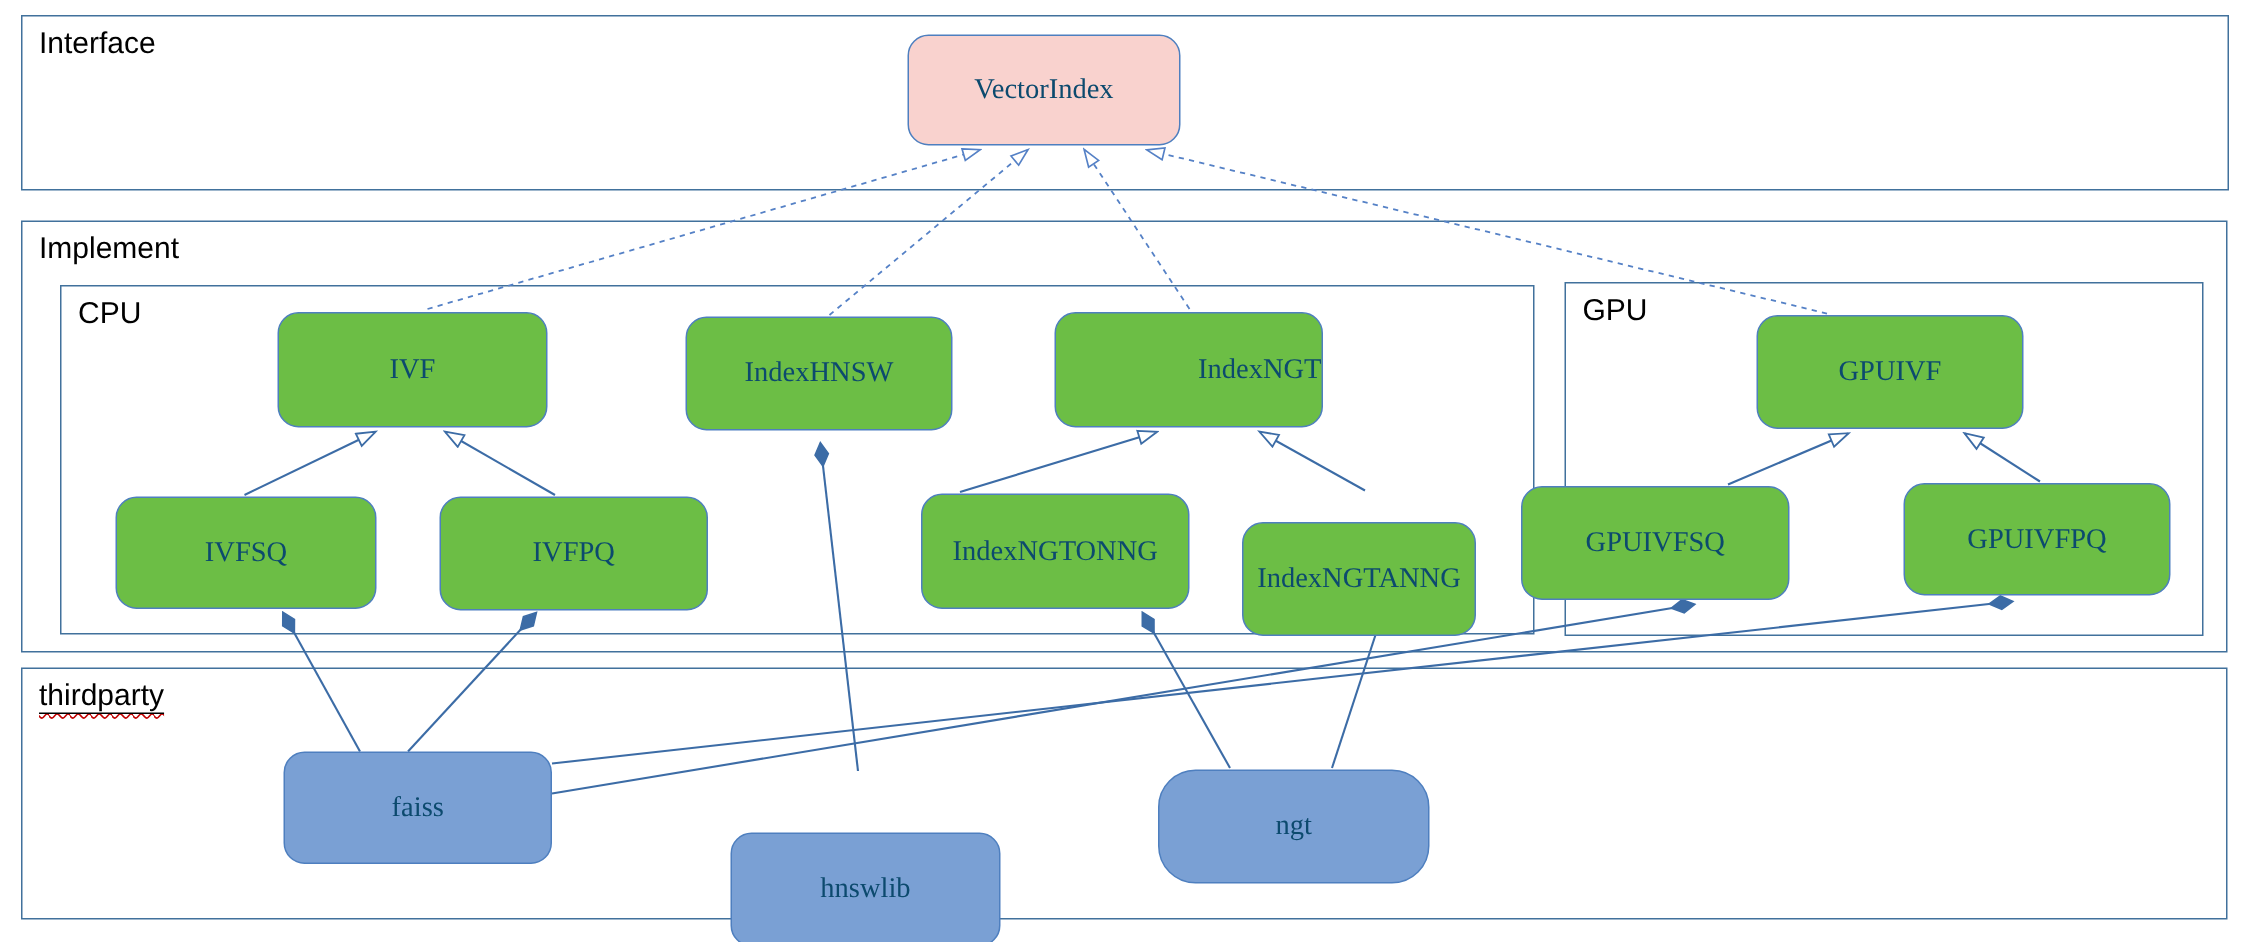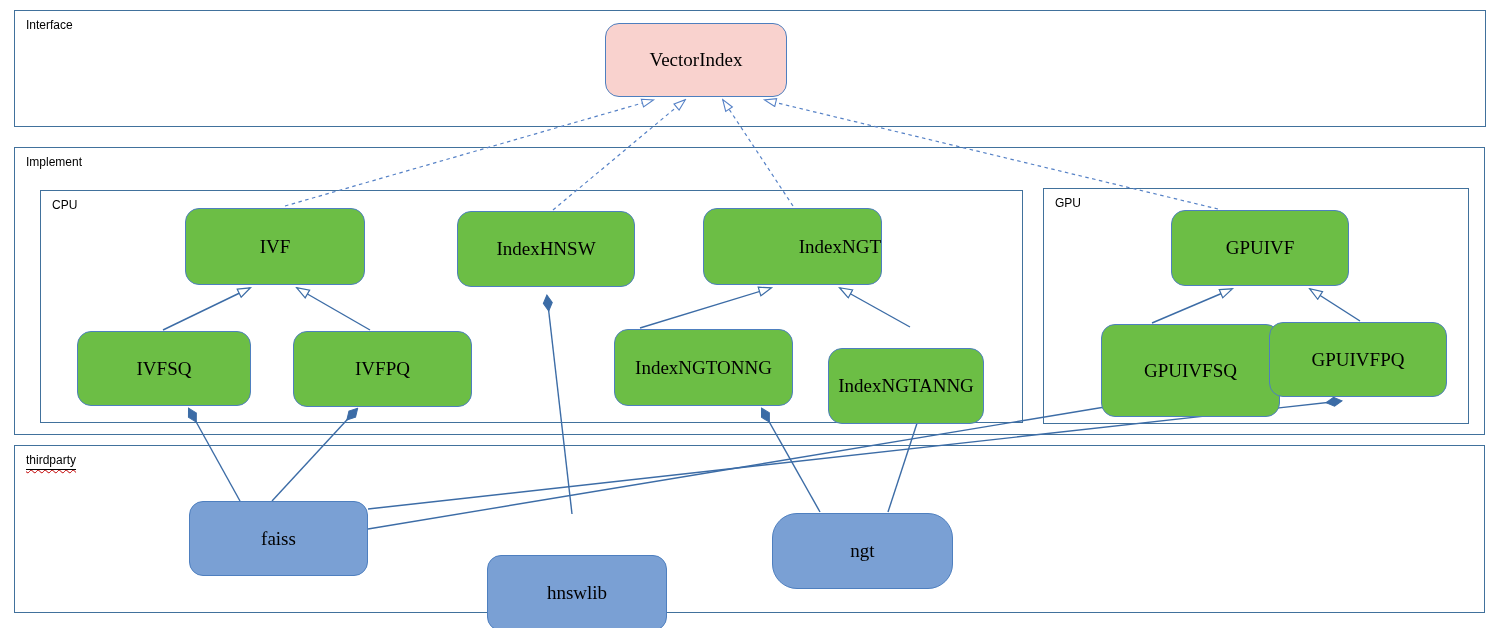--- a/index.html
+++ b/index.html
@@ -15,38 +15,38 @@
   html,body{margin:0;padding:0;background:#fff;}
   .canvas{
     position:relative;width:1503px;height:628px;background:#fff;overflow:hidden;
     font-family:"Liberation Sans",sans-serif;
   }
   .container{
     position:absolute;border:1.6px solid var(--border_blue);background:transparent;
     box-sizing:border-box;z-index:0;
   }
   .container-label{
-    position:absolute;top:7px;left:11px;font-size:12px;color:#000;
+    position:absolute;top:7px;left:11px;font-size:20px;color:#000;
     font-family:"Liberation Sans",sans-serif;white-space:nowrap;
   }
   .underline-wavy{
     text-decoration-line:underline;text-decoration-style:wavy;
     text-decoration-color:var(--squiggle_red);text-decoration-thickness:1px;
     text-underline-offset:5px;
   }
   .underline-solid{
     text-decoration-line:underline;text-decoration-style:solid;
     text-decoration-color:#000;text-decoration-thickness:1px;
   }
   .edges{position:absolute;left:0;top:0;width:1503px;height:628px;z-index:1;}
   .node{
     position:absolute;box-sizing:border-box;z-index:2;
     border:1.4px solid var(--node_border);border-radius:14px;
     display:flex;align-items:center;justify-content:center;
-    font-family:"Liberation Serif",serif;font-size:19px;color:#000000;
+    font-family:"Liberation Serif",serif;font-size:19px;color:#0c4a6e;
     white-space:nowrap;
   }
   .node.green{background:var(--node_green);}
   .node.pink{background:var(--node_pink);}
   .node.blue{background:var(--node_blue);}
   .edge{fill:none;stroke:var(--edge_solid);stroke-width:1.4;}
   .edge.dashed{stroke:var(--edge_dashed);stroke-width:1.2;stroke-dasharray:3.5,3.5;}
 </style>
 </head>
 <body>
@@ -136,21 +136,21 @@
   </div>
 
   <div class="node green" style="left:828px;top:348px;width:156px;height:76px;">
     <span>IndexNGTANNG</span>
   </div>
 
   <div class="node green" style="left:1171px;top:210px;width:178px;height:76px;justify-content:center;">
     <span>GPUIVF</span>
   </div>
 
-  <div class="node green" style="left:1101px;top:324px;width:179px;height:93px;">
+  <div class="node green" style="left:1014px;top:324px;width:179px;height:76px;">
     <span>GPUIVFSQ</span>
   </div>
 
   <div class="node green" style="left:1269px;top:322px;width:178px;height:75px;">
     <span>GPUIVFPQ</span>
   </div>
 
   <div class="node blue" style="left:189px;top:501px;width:179px;height:75px;">
     <span>faiss</span>
   </div>

